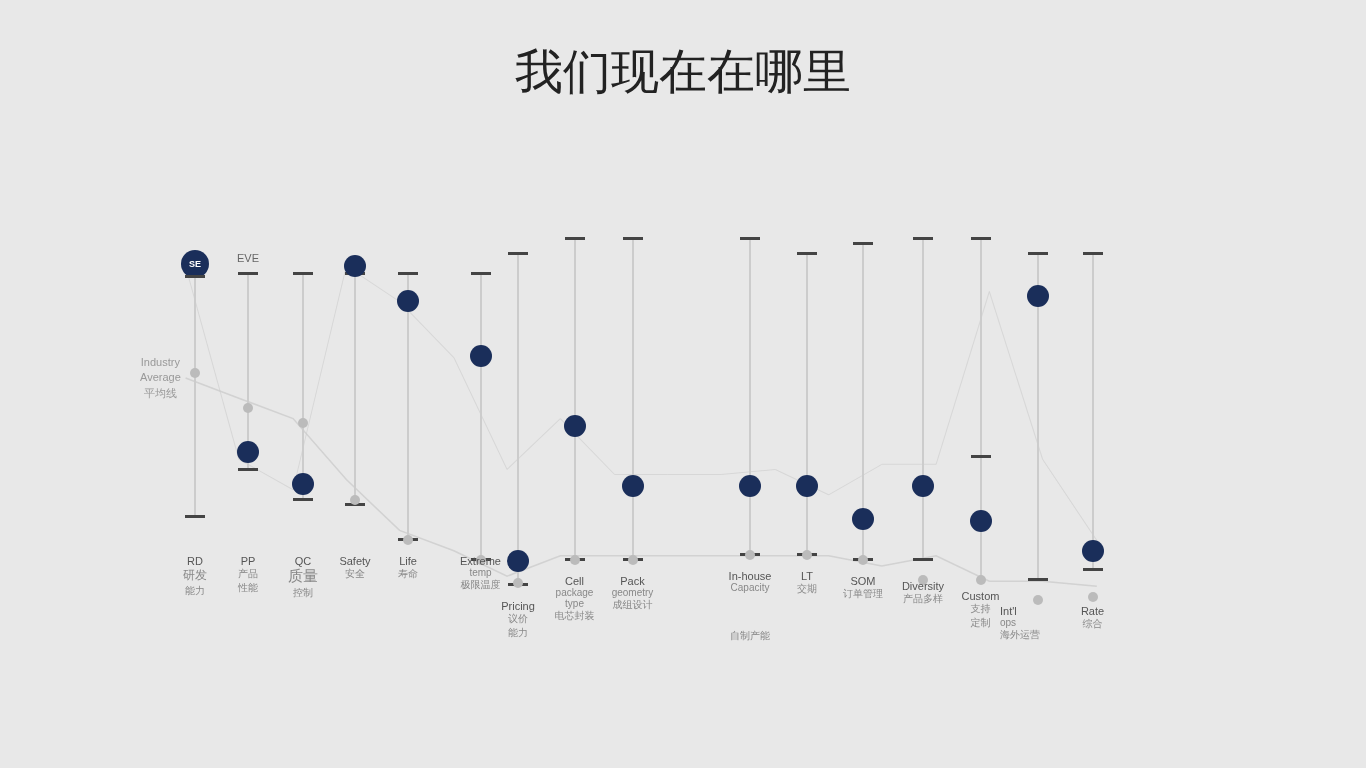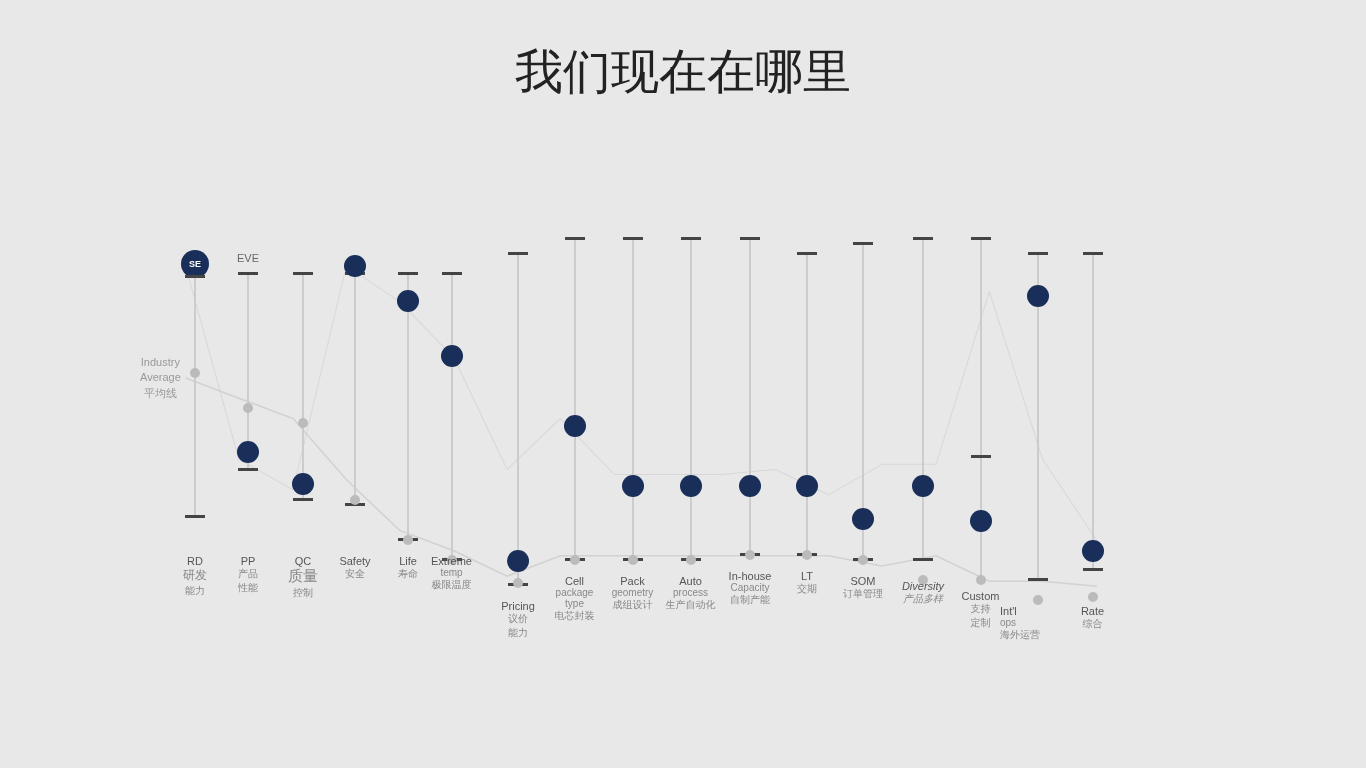--- a/index.html
+++ b/index.html
@@ -190,21 +190,21 @@
         <div style="position:absolute; left:50%; transform:translateX(-50%); top:90px; width:22px; height:22px; border-radius:50%; background:#1a2e5a;"></div>
 
         <div style="position:absolute; left:50%; transform:translateX(-50%); top:335px; width:10px; height:10px; border-radius:50%; background:#bbb;"></div>
 
         <div style="position:absolute; top:355px; left:50%; transform:translateX(-50%); text-align:center; width:70px;">
           <div style="font-size:11px; color:#555;">Life</div>
           <div style="font-size:10px; color:#888;">寿命</div>
         </div>
       </div>
 
-      <div style="position:absolute; left:364px; top:0; width:55px; height:450px;">
+      <div style="position:absolute; left:393px; top:0; width:55px; height:450px;">
 
         <div style="position:absolute; left:50%; transform:translateX(-50%); top:75px; width:2px; height:285px; background:#ccc;"></div>
 
         <div style="position:absolute; left:50%; transform:translateX(-50%); top:72px; width:20px; height:3px; background:#444;"></div>
 
         <div style="position:absolute; left:50%; transform:translateX(-50%); top:358px; width:20px; height:3px; background:#444;"></div>
 
         <div style="position:absolute; left:50%; transform:translateX(-50%); top:145px; width:22px; height:22px; border-radius:50%; background:#1a2e5a;"></div>
 
         <div style="position:absolute; left:50%; transform:translateX(-50%); top:355px; width:10px; height:10px; border-radius:50%; background:#bbb;"></div>
@@ -267,55 +267,37 @@
 
         <div style="position:absolute; left:50%; transform:translateX(-50%); top:355px; width:10px; height:10px; border-radius:50%; background:#bbb;"></div>
 
         <div style="position:absolute; top:375px; left:50%; transform:translateX(-50%); text-align:center; width:75px;">
           <div style="font-size:11px; color:#555;">Pack</div>
           <div style="font-size:10px; color:#888;">geometry</div>
           <div style="font-size:10px; color:#888;">成组设计</div>
         </div>
       </div>
 
-      <div style="position:absolute; left:603px; top:0; width:55px; height:450px;">
-
-        <div style="position:absolute; left:50%; transform:translateX(-50%); top:40px; width:2px; height:320px; background:#ccc;"></div>
-
-        <div style="position:absolute; left:50%; transform:translateX(-50%); top:37px; width:20px; height:3px; background:#444;"></div>
-
-        <div style="position:absolute; left:50%; transform:translateX(-50%); top:358px; width:20px; height:3px; background:#444;"></div>
-
-        <div style="position:absolute; left:50%; transform:translateX(-50%); top:275px; width:22px; height:22px; border-radius:50%; background:#1a2e5a;"></div>
-
-        <div style="position:absolute; left:50%; transform:translateX(-50%); top:355px; width:10px; height:10px; border-radius:50%; background:#bbb;"></div>
-
-        <div style="position:absolute; top:375px; left:50%; transform:translateX(-50%); text-align:center; width:80px;">
-          <div style="font-size:11px; color:#555;">Auto</div>
-          <div style="font-size:10px; color:#888;">process</div>
-          <div style="font-size:10px; color:#888;">生产自动化</div>
-        </div>
-      </div>
 
       <div style="position:absolute; left:660px; top:0; width:60px; height:450px;">
 
         <div style="position:absolute; left:50%; transform:translateX(-50%); top:40px; width:2px; height:315px; background:#ccc;"></div>
 
         <div style="position:absolute; left:50%; transform:translateX(-50%); top:37px; width:20px; height:3px; background:#444;"></div>
 
         <div style="position:absolute; left:50%; transform:translateX(-50%); top:353px; width:20px; height:3px; background:#444;"></div>
 
         <div style="position:absolute; left:50%; transform:translateX(-50%); top:275px; width:22px; height:22px; border-radius:50%; background:#1a2e5a;"></div>
 
         <div style="position:absolute; left:50%; transform:translateX(-50%); top:350px; width:10px; height:10px; border-radius:50%; background:#bbb;"></div>
 
         <div style="position:absolute; top:370px; left:50%; transform:translateX(-50%); text-align:center; width:80px;">
           <div style="font-size:11px; color:#555;">In-house</div>
           <div style="font-size:10px; color:#888;">Capacity</div>
-          <div style="font-size:10px; color:#888;">自制产能</div>
+          <div style="font-size:10px; color:#888;margin-top:36px;">自制产能</div>
         </div>
       </div>
 
       <div style="position:absolute; left:722px; top:0; width:50px; height:450px;">
 
         <div style="position:absolute; left:50%; transform:translateX(-50%); top:55px; width:2px; height:300px; background:#ccc;"></div>
 
         <div style="position:absolute; left:50%; transform:translateX(-50%); top:52px; width:20px; height:3px; background:#444;"></div>
 
         <div style="position:absolute; left:50%; transform:translateX(-50%); top:353px; width:20px; height:3px; background:#444;"></div>
@@ -341,21 +323,21 @@
         <div style="position:absolute; left:50%; transform:translateX(-50%); top:308px; width:22px; height:22px; border-radius:50%; background:#1a2e5a;"></div>
 
         <div style="position:absolute; left:50%; transform:translateX(-50%); top:355px; width:10px; height:10px; border-radius:50%; background:#bbb;"></div>
 
         <div style="position:absolute; top:375px; left:50%; transform:translateX(-50%); text-align:center; width:75px;">
           <div style="font-size:11px; color:#555;">SOM</div>
           <div style="font-size:10px; color:#888;">订单管理</div>
         </div>
       </div>
 
-      <div style="position:absolute; left:833px; top:0; width:60px; height:450px;font-style:italic;">
+      <div style="position:absolute; left:833px; top:0; width:60px; height:450px;">
 
         <div style="position:absolute; left:50%; transform:translateX(-50%); top:40px; width:2px; height:320px; background:#ccc;"></div>
 
         <div style="position:absolute; left:50%; transform:translateX(-50%); top:37px; width:20px; height:3px; background:#444;"></div>
 
         <div style="position:absolute; left:50%; transform:translateX(-50%); top:358px; width:20px; height:3px; background:#444;"></div>
 
         <div style="position:absolute; left:50%; transform:translateX(-50%); top:275px; width:22px; height:22px; border-radius:50%; background:#1a2e5a;"></div>
 
         <div style="position:absolute; left:50%; transform:translateX(-50%); top:375px; width:10px; height:10px; border-radius:50%; background:#bbb;"></div>

